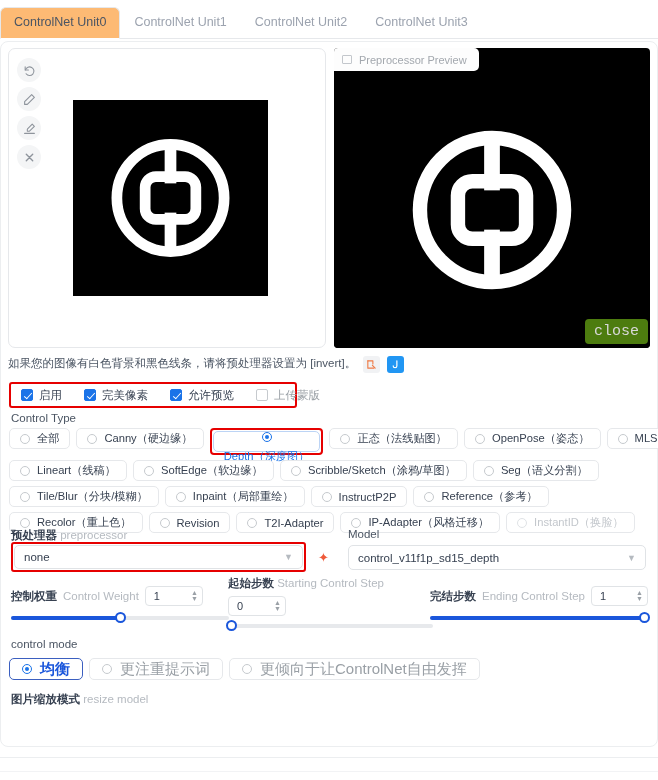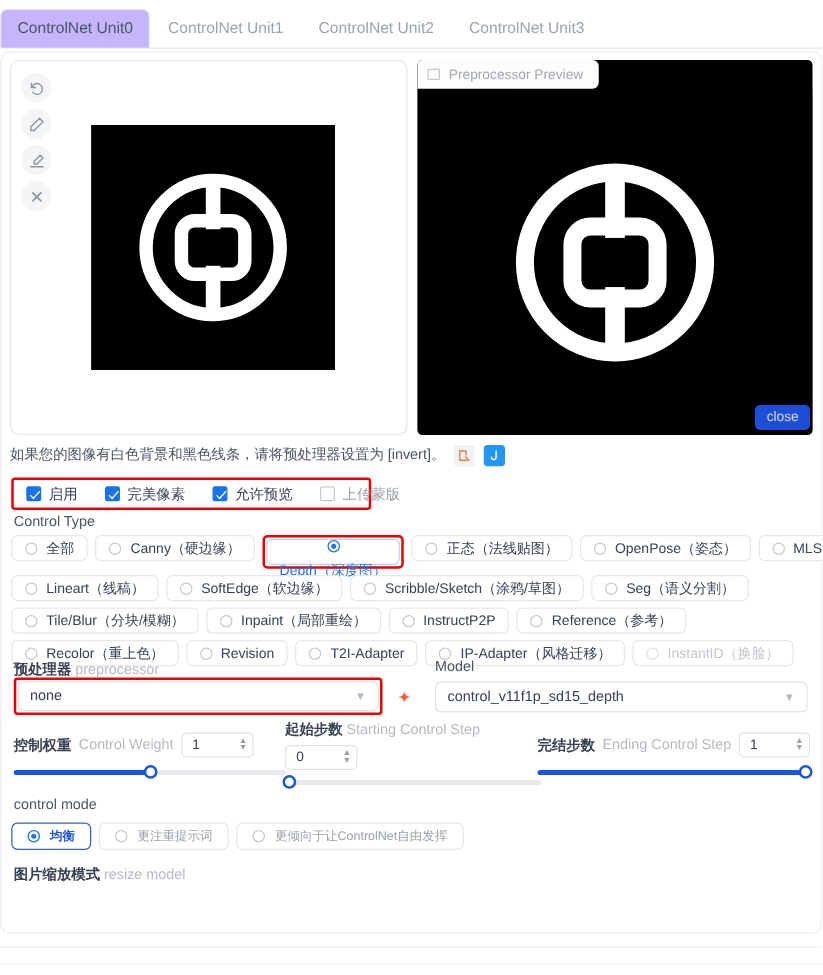--- a/index.html
+++ b/index.html
@@ -23,21 +23,21 @@
     font-size: 12.5px; color: #9ca3af;
     padding: 6px 13px 8px 13px;
     white-space: nowrap; cursor: pointer;
     border: 1px solid transparent;
     border-bottom: none;
     background: transparent;
     line-height: 16px;
   }
   .tab.active {
     color: #4b5563;
-    background: #c4b5fd;
+    background: #fdba74;
     border: 1px solid #e6e8eb;
     border-bottom: 1px solid #fff;
     border-radius: 6px 6px 0 0;
     margin-bottom: -1px;
   }
 
   
   .panels { position: absolute; top: 48px; left: 8px; width: 510px; height: 300px; }
   .panel-left {
     position: absolute; left: 0; top: 0; width: 318px; height: 300px;
@@ -69,22 +69,22 @@
     padding: 0 12px 0 8px; z-index: 3;
     font-size: 11px; color: #a3a8ae; white-space: nowrap;
   }
   .pp-chip .ph { width: 10px; height: 9px; border: 1px solid #c3c7cc; border-radius: 1px; display:block; }
   .right-photo {
     position: absolute; left: 0; top: 23px; width: 316px; height: 277px; background:#000;
     display:flex; align-items:center; justify-content:center;
   }
   .close-pill {
     position: absolute; right: 2px; bottom: 4px;
-    background: #1d4ed8; color: #d8d8d8; font-size: 11px;
-    padding: 4px 9px; border-radius: 4px; cursor: pointer; z-index: 5;
+    background: #4d7c0f; color: #d8d8d8; font-size: 15px;
+    padding: 4px 9px; border-radius: 4px; cursor: pointer; z-index: 5; font-family: Liberation Mono, monospace;
   }
 
   
   .mark { display:block; }
 
   
   .hint-row {
     position: absolute; top: 356px; left: 8px; width: 642px; height: 20px;
     display: flex; gap: 7px;
   }
@@ -184,21 +184,21 @@
   
   .cm-title { position: absolute; top: 638px; left: 11px; font-size: 11.5px; color: #4b5563; }
   .cm-row { position: absolute; top: 658px; left: 9px; display: flex; gap: 6px; }
   .rz-title { position: absolute; top: 692px; left: 11px; font-size: 11.5px; text-align: center; }
   .rz-title b { font-weight: 700; color: #374151; }
   .rz-title span { color: #b5bac0; }
   .rz-row { position: absolute; top: 712px; left: 9px; display: flex; gap: 6px; }
   .pill {
     border: 1px solid #e6e8eb; border-radius: 5px; background: #fff;
     height: 22px; min-width: 58px; display: flex; align-items: center; gap: 8px;
-    padding: 0 12px; font-size: 10px; color: #374151; cursor: pointer; white-space: nowrap;
+    padding: 0 12px; font-size: 15px; color: #374151; cursor: pointer; white-space: nowrap;
   }
   .pill.sel { border: 1px solid #3b5fc0; color: #1a56db; font-weight: 700; }
   .pill.dim { color: #9aa0a6; }
 
   
   .frame {
     position: absolute; left: 0; top: 41px; width: 658px; height: 706px;
     border: 1px solid #eceef0; border-radius: 8px; pointer-events: none;
   }
   .foot-line { position: absolute; left: 0; top: 757px; width: 658px; height: 1px; background: #eceef0; }

